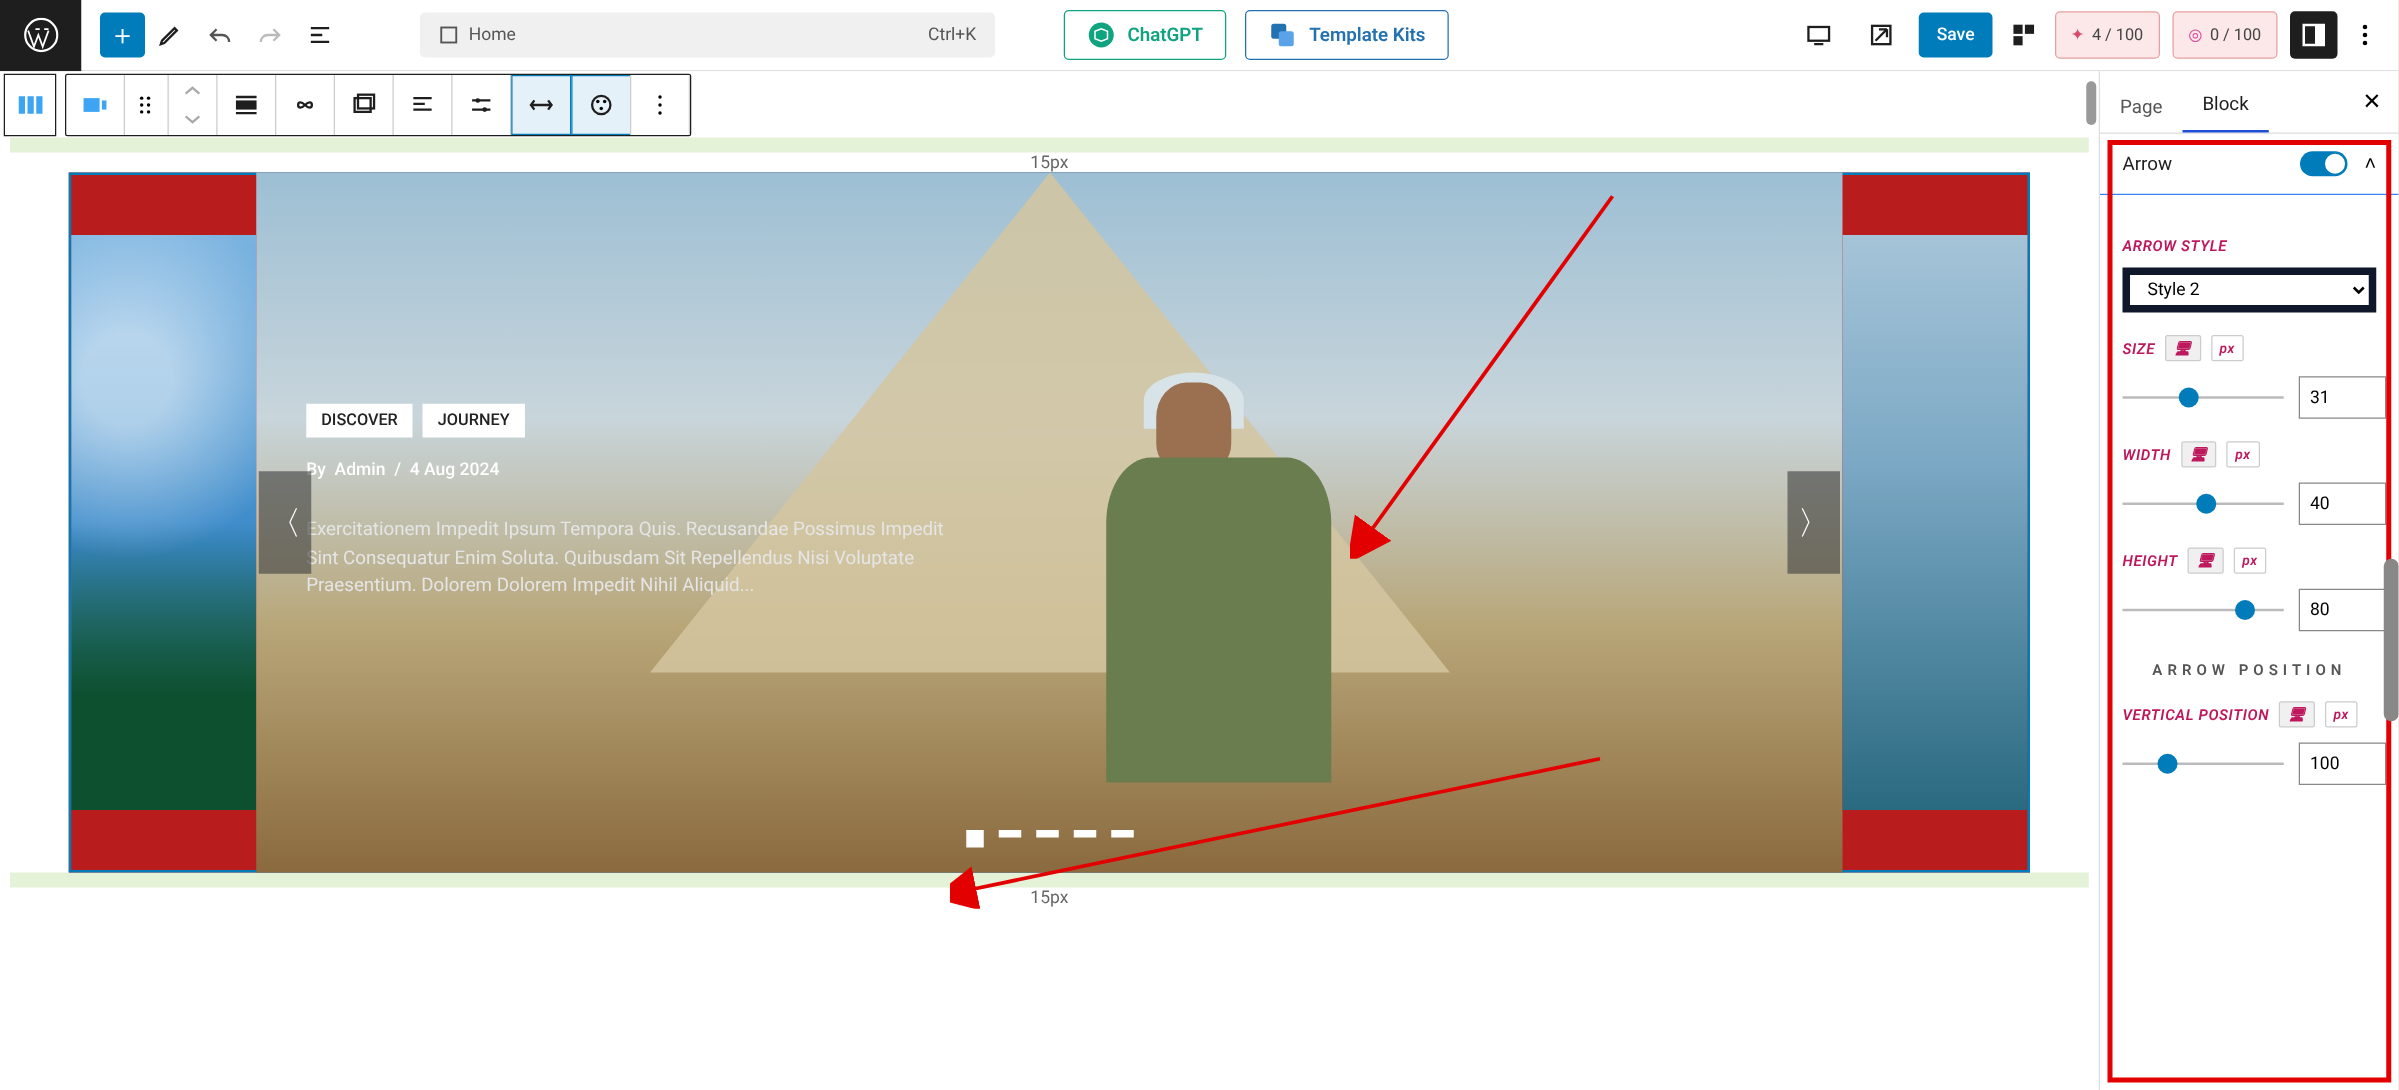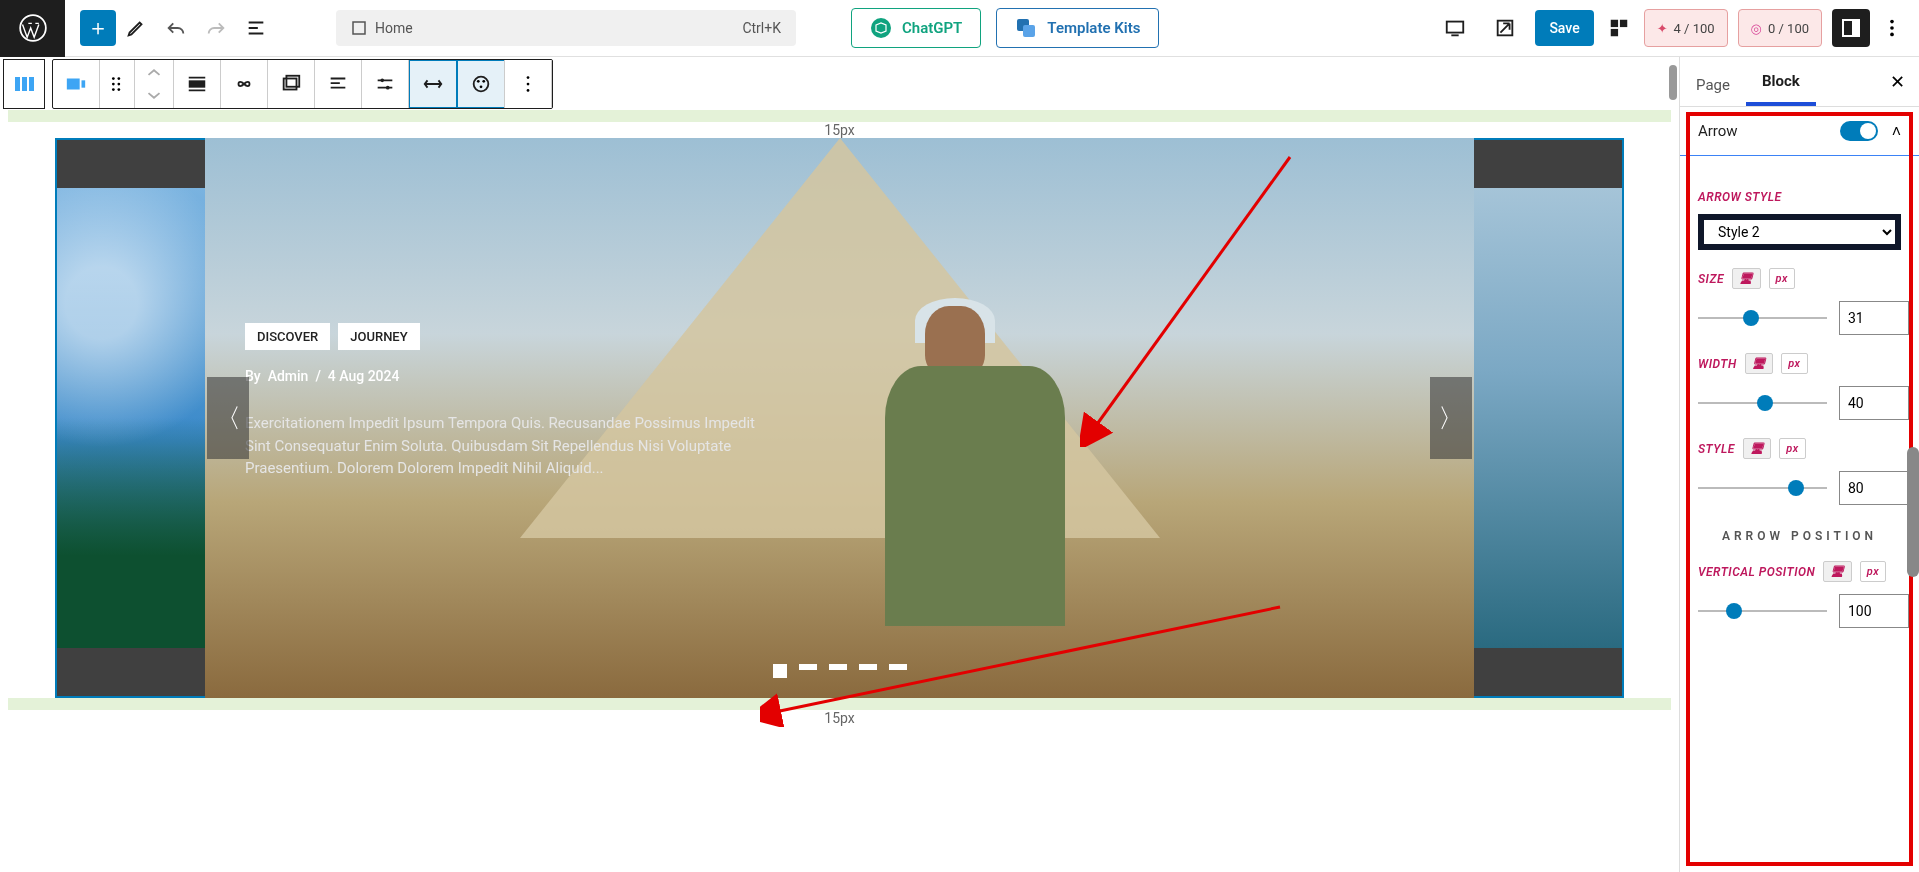--- a/index.html
+++ b/index.html
@@ -27,21 +27,21 @@
 
 .block-tb { position:absolute; top:2px; left:52px; display:flex; background:#fff; border:1px solid #1e1e1e; border-radius:2px; height:50px; }
 .block-tb .cell { border-right:1px solid #ccc; display:flex; align-items:center; justify-content:center; padding:0 12px; cursor:pointer; }
 .block-tb .cell.sel { background:#e5f1f8; border:1px solid #007cba; }
 .block-tb .cell svg { width:22px; height:22px; }
 .parent-btn { position:absolute; top:2px; left:3px; width:42px; height:50px; border:1px solid #1e1e1e; background:#fff; display:flex; align-items:center; justify-content:center; cursor:pointer; }
 .parent-btn svg { width:24px; height:24px; }
 
 .green-pad { background:#e4f2d8; height:12px; margin:50px 5px 0; }
 .pad-label { text-align:center; font-size:14px; color:#666; }
-.slider-block { margin:0 52px; border:2px solid #007cba; height:560px; position:relative; background:#404040; display:flex; align-items:center; }
+.slider-block { margin:0 52px; border:2px solid #007cba; height:560px; position:relative; background:#b91c1c; display:flex; align-items:center; }
 .prev-img { width:148px; height:460px; background:linear-gradient(#7ab3e0 0%, #3a89c9 55%, #2a7050 100%); margin-left:0; position:relative; overflow:hidden; }
 .prev-img::after { content:""; position:absolute; inset:0; background:radial-gradient(circle at 30% 25%, #fff8 10%, transparent 40%), linear-gradient(transparent 50%, #0d5030 80%); }
 .next-img { width:148px; height:460px; background:linear-gradient(#a5c4d8 0%, #7ba8c4 40%, #2a6a80 100%); margin-right:0; position:relative; overflow:hidden; }
 .main-slide { flex:1; height:560px; background:linear-gradient(180deg, #9dbfd4 0%, #c8d5db 35%, #b8a678 65%, #8a6a3e 100%); position:relative; overflow:hidden; }
 .pyramid { position:absolute; left:50%; top:0; transform:translateX(-50%); width:0; height:0; border-left:320px solid transparent; border-right:320px solid transparent; border-bottom:400px solid #d4c5a0; opacity:0.85; }
 .person { position:absolute; left:52%; top:30%; width:200px; height:350px; }
 .person .head { width:60px; height:70px; background:#9a7050; border-radius:40% 40% 30% 30%; position:absolute; top:0; left:60px; }
 .person .keff { position:absolute; width:80px; height:45px; background:#d8e3e8; border-radius:50% 50% 0 0; top:-8px; left:50px; }
 .person .body { position:absolute; top:60px; left:20px; width:180px; height:260px; background:#6a7d4e; border-radius:20% 20% 0 0; }
 .slide-text { position:absolute; left:40px; top:185px; right:55%; color:#fff; z-index:5; }
@@ -56,21 +56,21 @@
 .dots { position:absolute; bottom:18px; left:50%; transform:translateX(-50%); display:flex; gap:12px; z-index:6; }
 .dot { width:18px; height:6px; background:#fff; }
 .dot.active { width:14px; height:14px; }
 .arrow-svg { position:absolute; pointer-events:none; }
 
 
 .sidebar { width:240px; border-left:1px solid #ddd; background:#fff; position:relative; overflow:hidden; }
 .sb-scroll { position:absolute; right:0; top:390px; width:12px; height:130px; background:#888; border-radius:6px; }
 .tabs { display:flex; border-bottom:1px solid #ddd; height:50px; align-items:end; }
 .tab { padding:12px 16px; font-size:15px; color:#555; cursor:pointer; }
-.tab.active { color:#1e1e1e; border-bottom:4px solid #1d4ed8; font-weight:700; }
+.tab.active { color:#1e1e1e; border-bottom:2px solid #1d4ed8; font-weight:400; }
 .close-x { margin-left:auto; padding:14px; cursor:pointer; font-size:18px; }
 .sec { padding:16px 18px; }
 .sec-head { display:flex; align-items:center; justify-content:space-between; padding:14px 18px; border-bottom:1px solid #3b82f6;text-align:right; }
 .sec-head .ttl { font-size:15px; color:#1e1e1e; }
 .toggle { width:38px; height:20px; background:#007cba; border-radius:20px; position:relative; cursor:pointer; }
 .toggle::after { content:""; position:absolute; right:2px; top:2px; width:16px; height:16px; background:#fff; border-radius:50%; }
 .chev { font-size:16px; cursor:pointer; }
 .field-label { font-size:12px; font-weight:600; color:#be185d; letter-spacing:0.5px; margin-top:18px; display:flex; align-items:center; gap:8px;font-style:italic; }
 .unit-pill { font-size:11px; background:#fff; border:1px solid #ccc; padding:3px 6px; border-radius:2px; display:inline-flex; gap:6px; align-items:center; }
 .unit-pill.strong { background:#f0f0f0; }
@@ -370,21 +370,21 @@
         <span>WIDTH</span>
         <span class="unit-pill strong">🖥</span>
         <span class="unit-pill">px</span>
       </div>
       <div class="row-slider">
         <input type="range" min="0" max="100" value="52" style="">
         <input class="num-box" value="40" style="">
       </div>
 
       <div class="field-label">
-        <span>STYLE</span>
+        <span>HEIGHT</span>
         <span class="unit-pill strong">🖥</span>
         <span class="unit-pill">px</span>
       </div>
       <div class="row-slider">
         <input type="range" min="0" max="100" value="80" style="">
         <input class="num-box" value="80" style="">
       </div>
 
       <div class="pos-hdr">ARROW POSITION</div>
 

